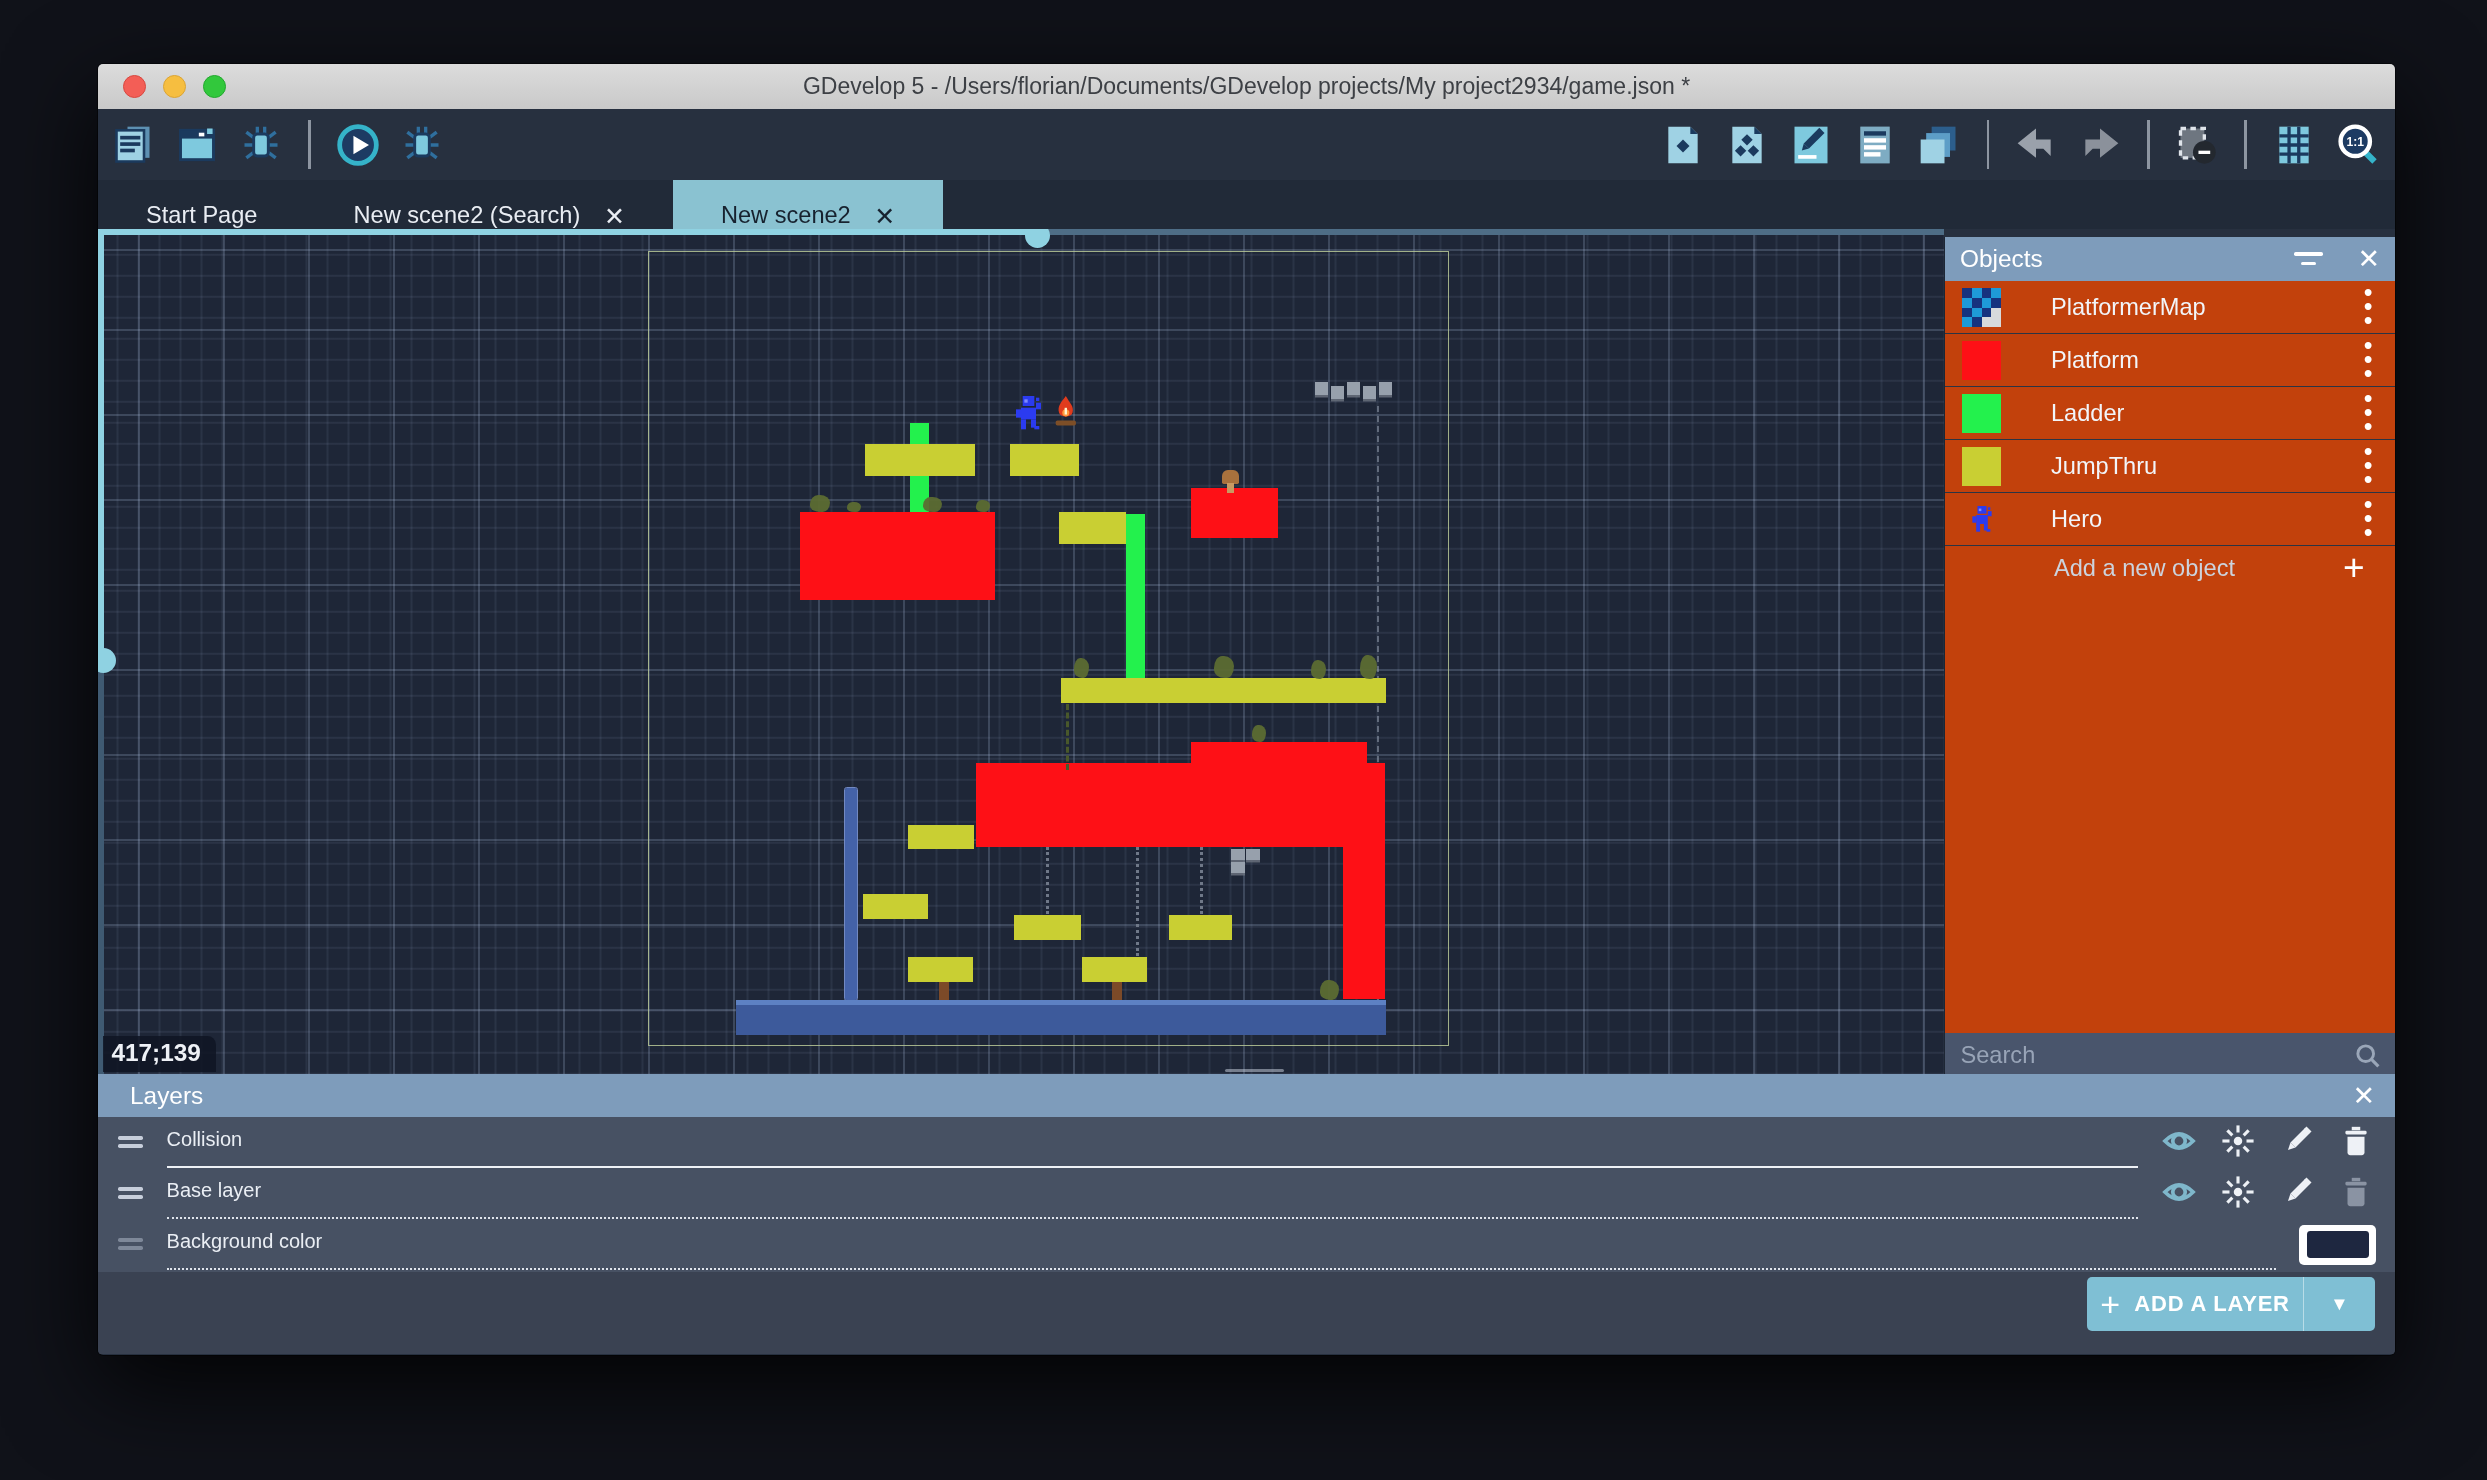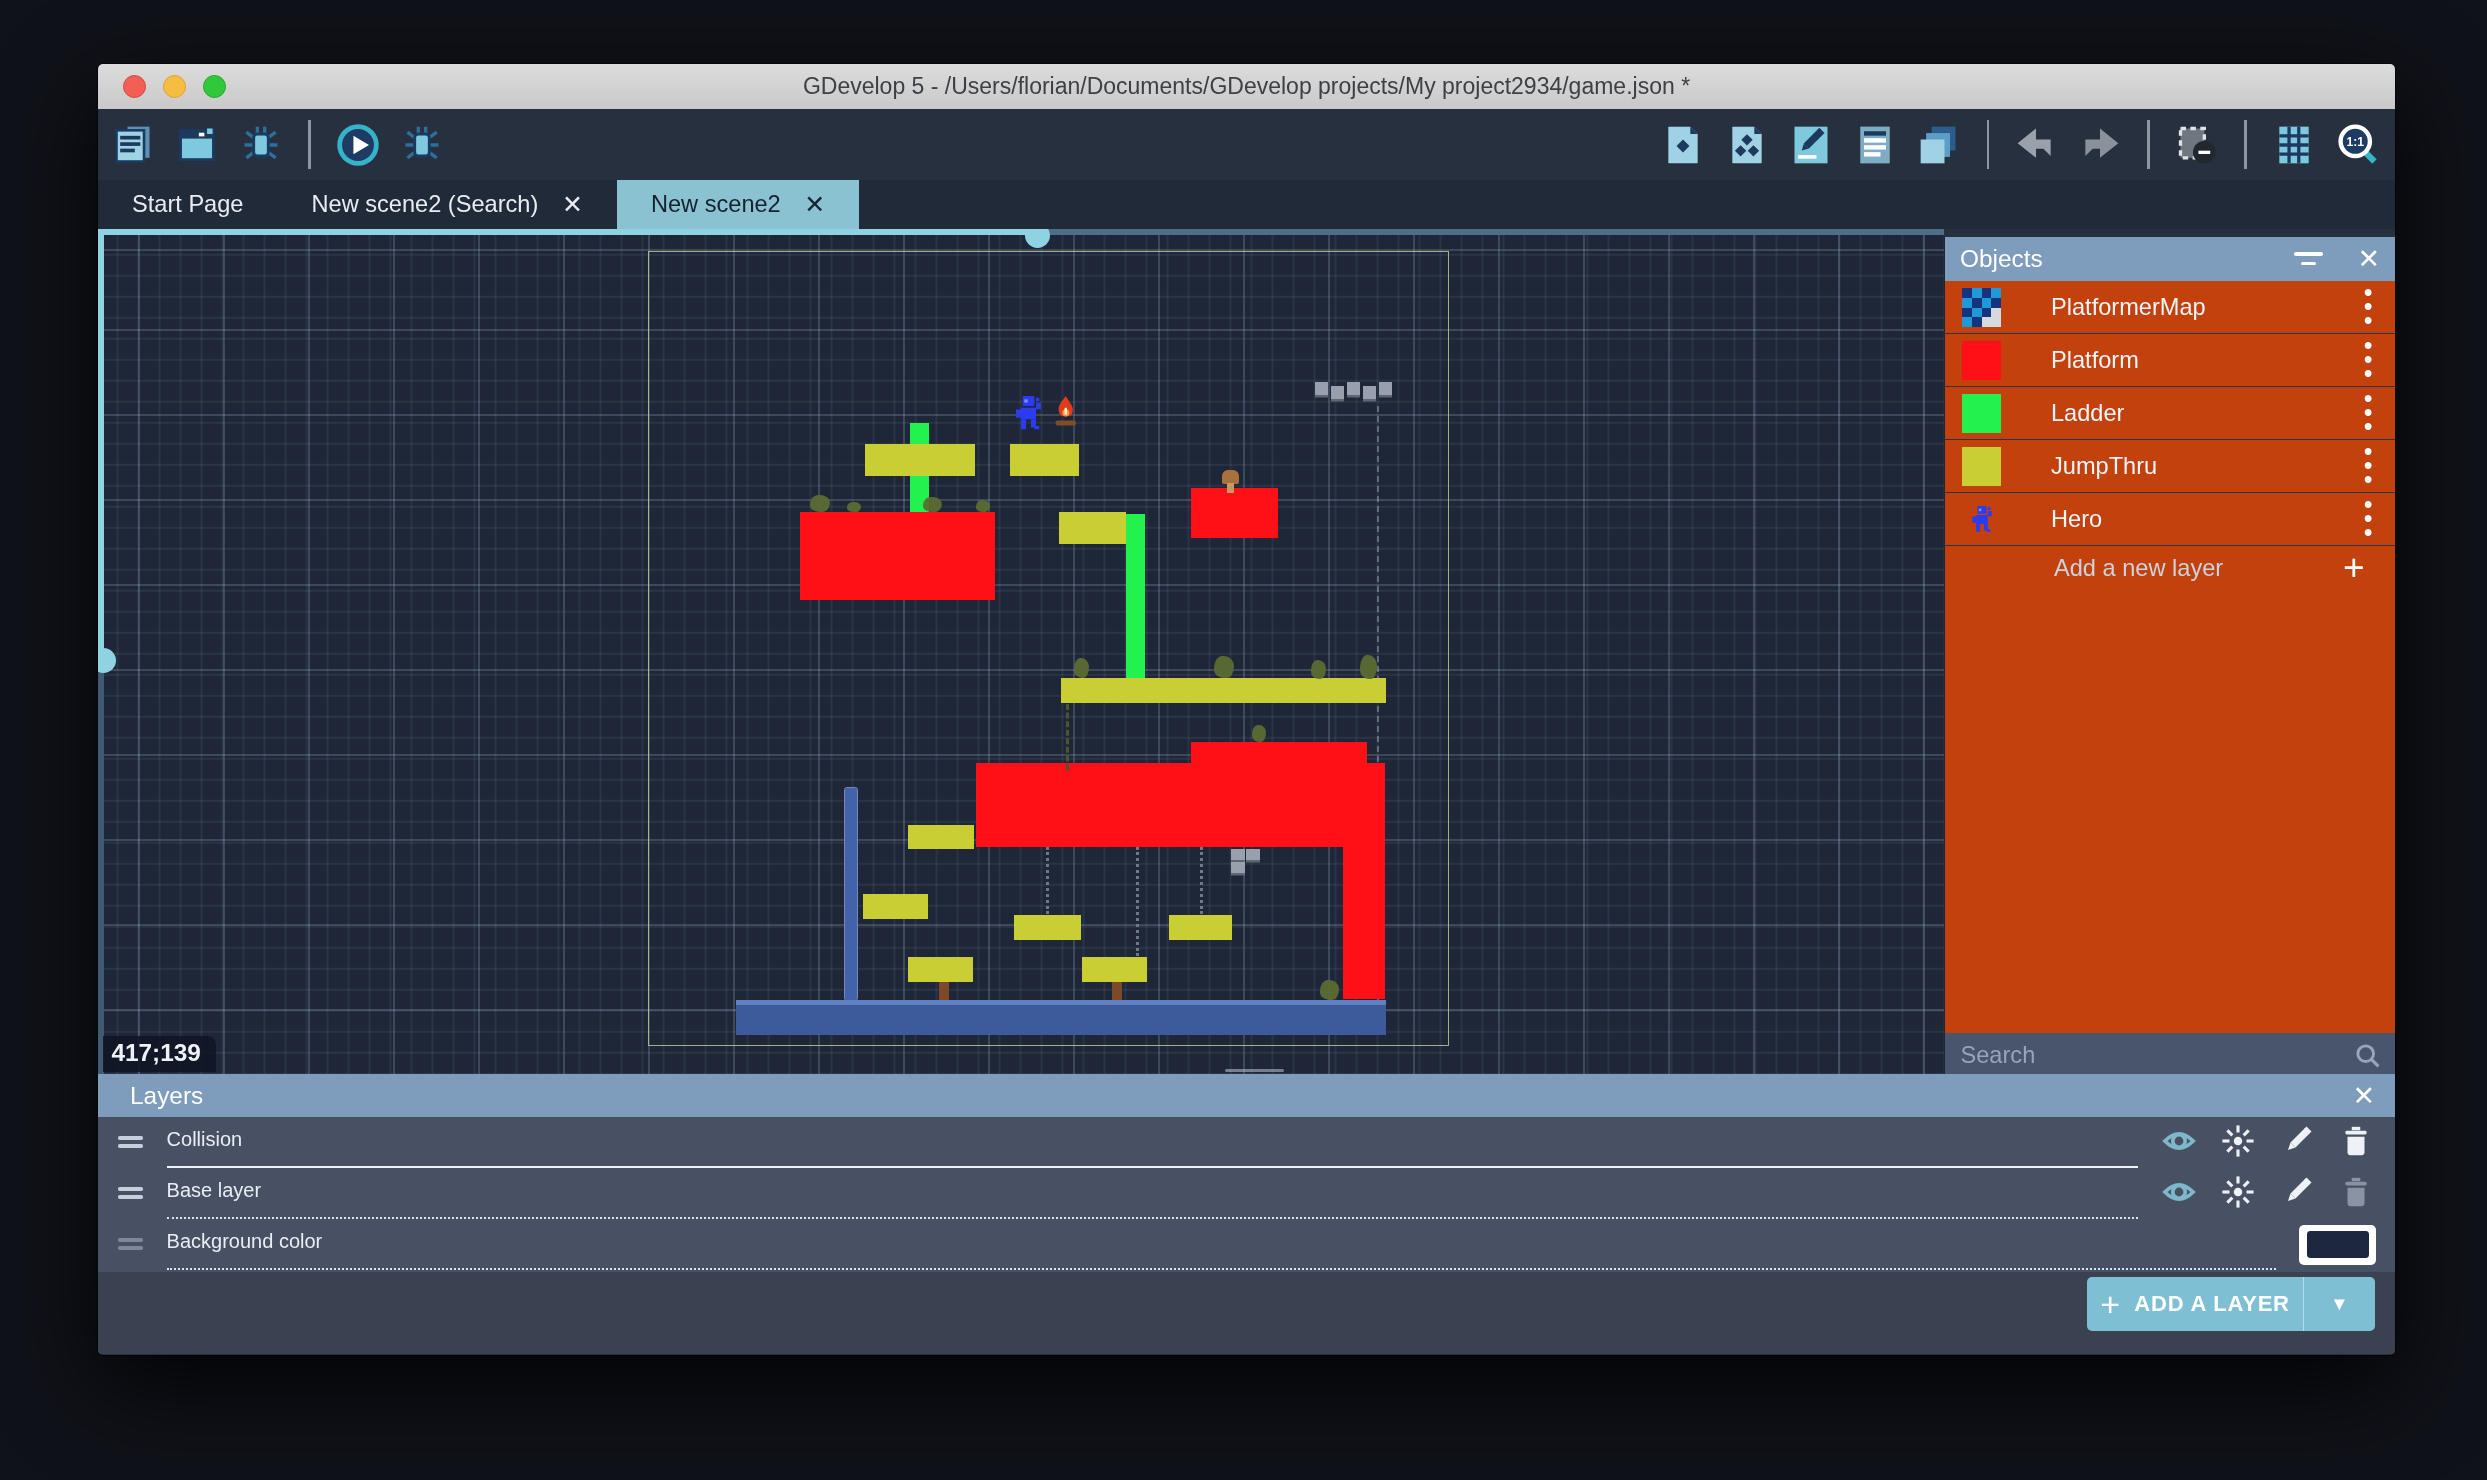--- a/index.html
+++ b/index.html
@@ -20,21 +20,21 @@
   
   .toolbar{position:absolute;left:0;top:45px;width:100%;height:71px;background:#27303f;}
   .tb-group{position:absolute;top:0;height:100%;display:flex;align-items:center;gap:17px;}
   .tb-group.left{left:11.8px;}
   .tb-group.right{right:13.5px;text-align:center;}
   .tb-icon{width:47px;height:47px;display:flex;align-items:center;justify-content:center;}
   .tb-icon svg{width:44px;height:44px;}
   .tb-sep{width:2.5px;height:49px;background:rgba(225,233,242,.55);margin:0 6.7px;}
   
   .tabbar{position:absolute;left:0;top:116px;width:100%;height:49px;background:#212a38;display:flex;}
-  .tab{height:100%;display:flex;align-items:center;gap:23.6px;padding:0 34px;font-size:23.6px;color:#e9edf3;cursor:default;}
+  .tab{height:100%;display:flex;align-items:flex-end;gap:23.6px;padding:0 48px;font-size:23.6px;color:#e9edf3;cursor:default;}
   .tab .x{font-size:25px;line-height:1;color:#e9edf3;}
   .tab.active{background:#8ac2d1;color:#17222f;}
   .tab.active .x{color:#17222f;}
   
   .main{position:absolute;left:0;top:165px;width:100%;height:845px;}
   .canvas{position:absolute;left:0;top:0;width:1846px;height:845px;background:#1e2637;overflow:hidden;
     background-image:
       repeating-linear-gradient(90deg,rgba(173,192,224,.22) 0 1.7px,transparent 1.7px 85px),
       repeating-linear-gradient(0deg,rgba(173,192,224,.22) 0 1.7px,transparent 1.7px 85px),
       repeating-linear-gradient(90deg,rgba(150,168,200,.10) 0 1.7px,transparent 1.7px 21px),
@@ -436,21 +436,21 @@
                     <rect x="12" y="18" width="3" height="2"></rect>
                   </g>
                   <rect x="6" y="2" width="2" height="2" fill="#7d89ff"></rect>
                 </svg>
               </span>
               <span class="obj-name">Hero</span>
               <span class="dots">•<br>•<br>•</span>
             </div>
           </div>
         <div class="add-row">
-          <span>Add a new layer</span>
+          <span>Add a new object</span>
           <span class="plus">+</span>
         </div>
         <div class="search">
           <input placeholder="Search" style="">
           <svg viewBox="0 0 24 24">
               <circle cx="10.5" cy="10.5" r="6.5" fill="none" stroke="#9aa6b8" stroke-width="2.4"></circle>
               <line x1="15.5" y1="15.5" x2="21" y2="21" stroke="#9aa6b8" stroke-width="2.6"></line>
             </svg>
         </div>
       </div>

